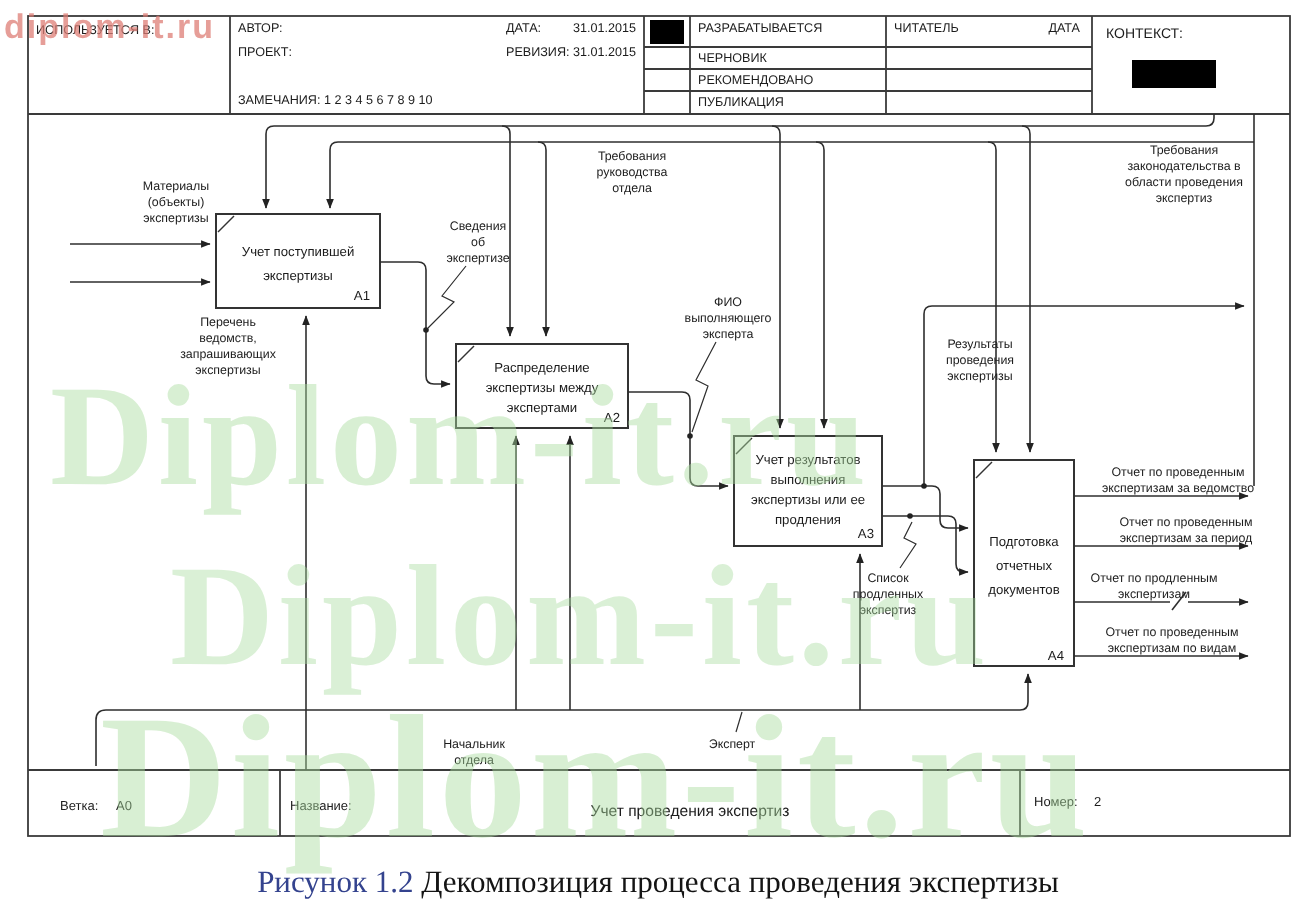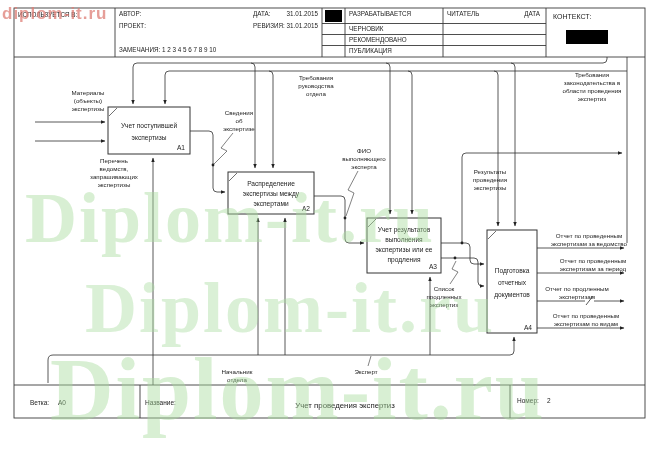--- a/index.html
+++ b/index.html
@@ -197,14 +197,15 @@
     <text x="517" y="403">Номер:</text>
     <text x="547" y="403">2</text>
   </g>
 </svg>
 
 <div class="wm wm-small">diplom-it.ru</div>
 <div class="wm wm-1">Diplom-it.ru</div>
 <div class="wm wm-2">Diplom-it.ru</div>
 <div class="wm wm-3">Diplom-it.ru</div>
 
+<div class="caption"><span class="pref">Рисунок 1.2</span> <span>Декомпозиция процесса проведения экспертизы</span></div>
 
 </div>
 
 </body></html>

